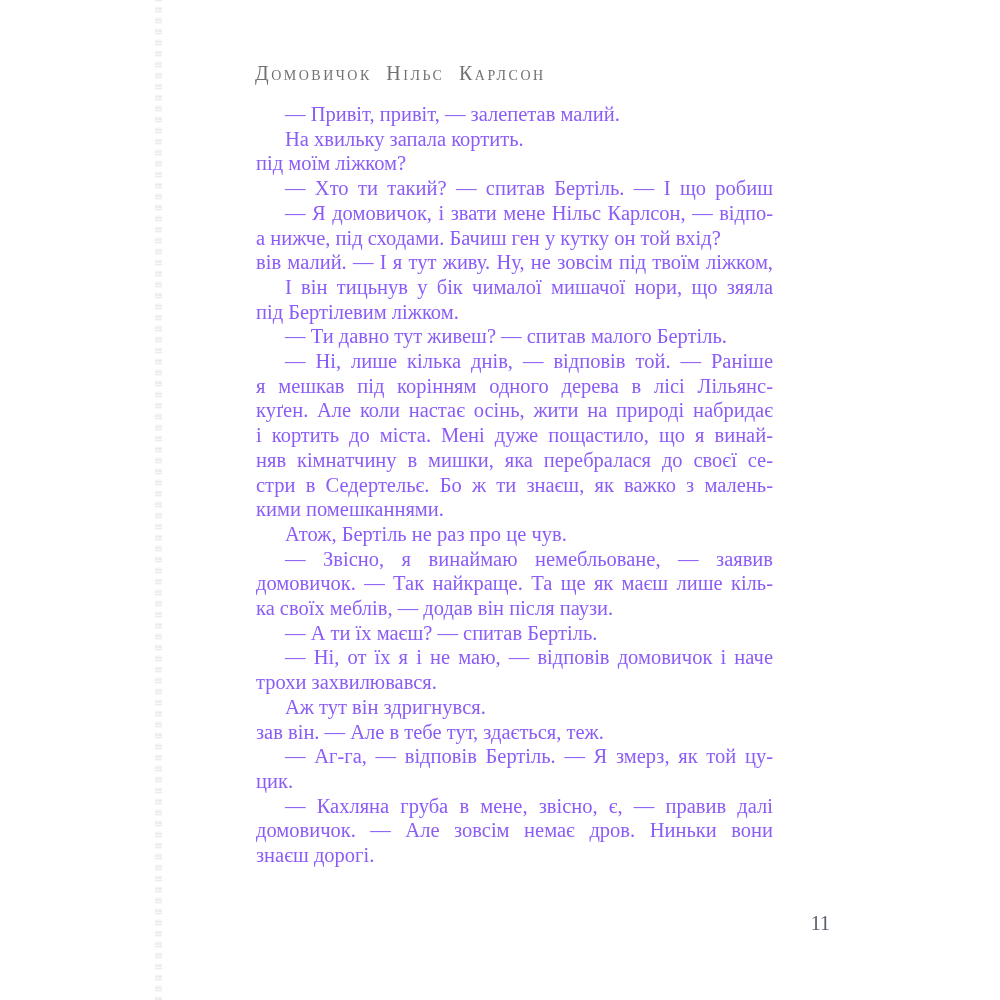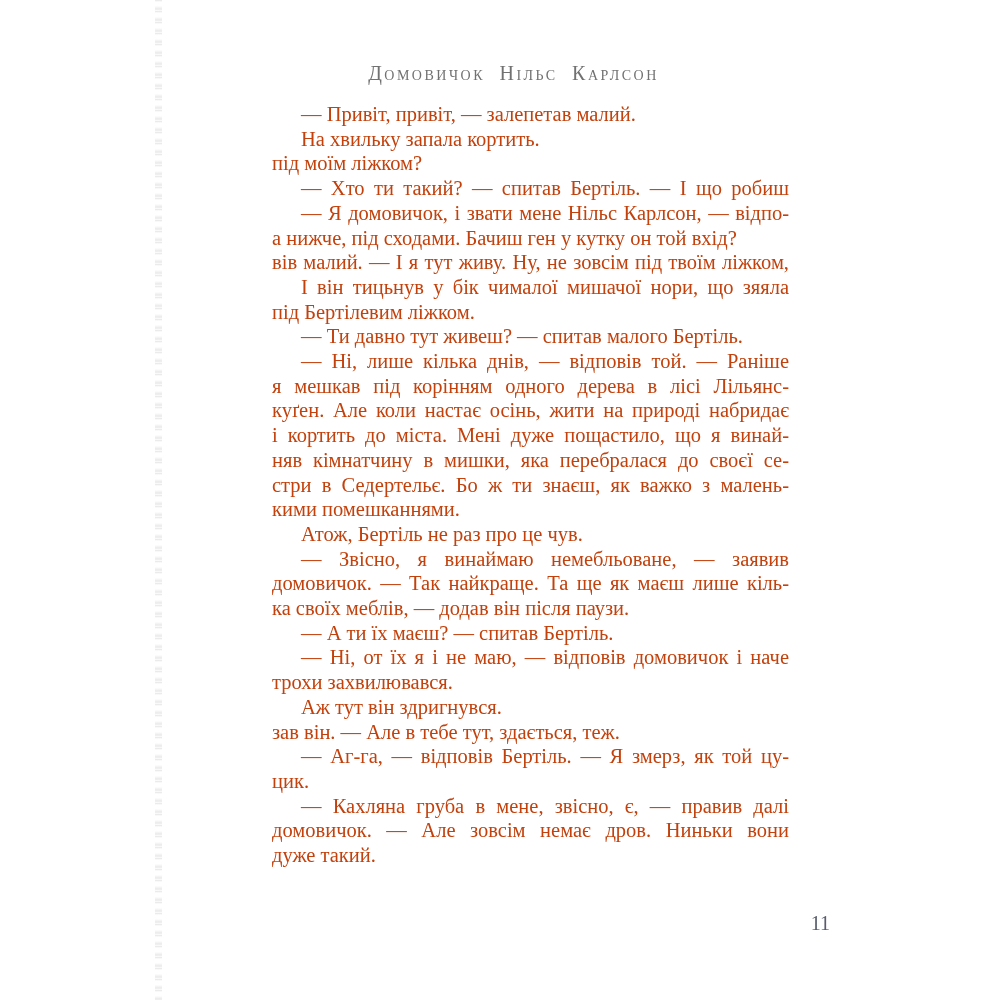--- a/index.html
+++ b/index.html
@@ -68,37 +68,37 @@
     );
     mix-blend-mode: multiply;
     opacity: .55;
   }
 
   .running-header {
     position: absolute;
     top: 61px;
     left: 255px;
     width: 517px;
-    text-align: center;
+    text-align: left;
     font-size: 20px;
     line-height: 24px;
     font-variant: small-caps;
     letter-spacing: 2.5px;
     word-spacing: 7px;
     color: #717171;
   }
 
   .text-block {
     position: absolute;
     top: 102px;
-    left: 272px;
+    left: 256px;
     width: 517px;
     font-size: 20.5px;
     line-height: 24.7px;
-    color: #c2410c;
+    color: #8b5cf6;
   }
   .text-block .line {
     text-align: justify;
     text-align-last: justify;
     white-space: normal;
   }
   .text-block .line.first {
     text-indent: 29px;
   }
   .text-block .line.last {
@@ -148,18 +148,18 @@
       <div class="line last">ка своїх меблів, — додав він після паузи.</div>
       <div class="line first last">— А ти їх маєш? — спитав Бертіль.</div>
       <div class="line first">— Ні, от їх я і не маю, — відповів домовичок і наче</div>
       <div class="line last">трохи захвилювався.</div>
       <div class="line first last">Аж тут він здригнувся.</div>
       <div class="line last">зав він. — Але в тебе тут, здається, теж.</div>
       <div class="line first">— Аг-га, — відповів Бертіль. — Я змерз, як той цу-</div>
       <div class="line last">цик.</div>
       <div class="line first">— Кахляна груба в мене, звісно, є, — правив далі</div>
       <div class="line">домовичок. — Але зовсім немає дров. Ниньки вони</div>
-      <div class="line last">дуже такий.</div>
+      <div class="line last">знаєш дорогі.</div>
     </div>
 
   <div class="page-number">11</div>
 
 </div>
 
 </body></html>

